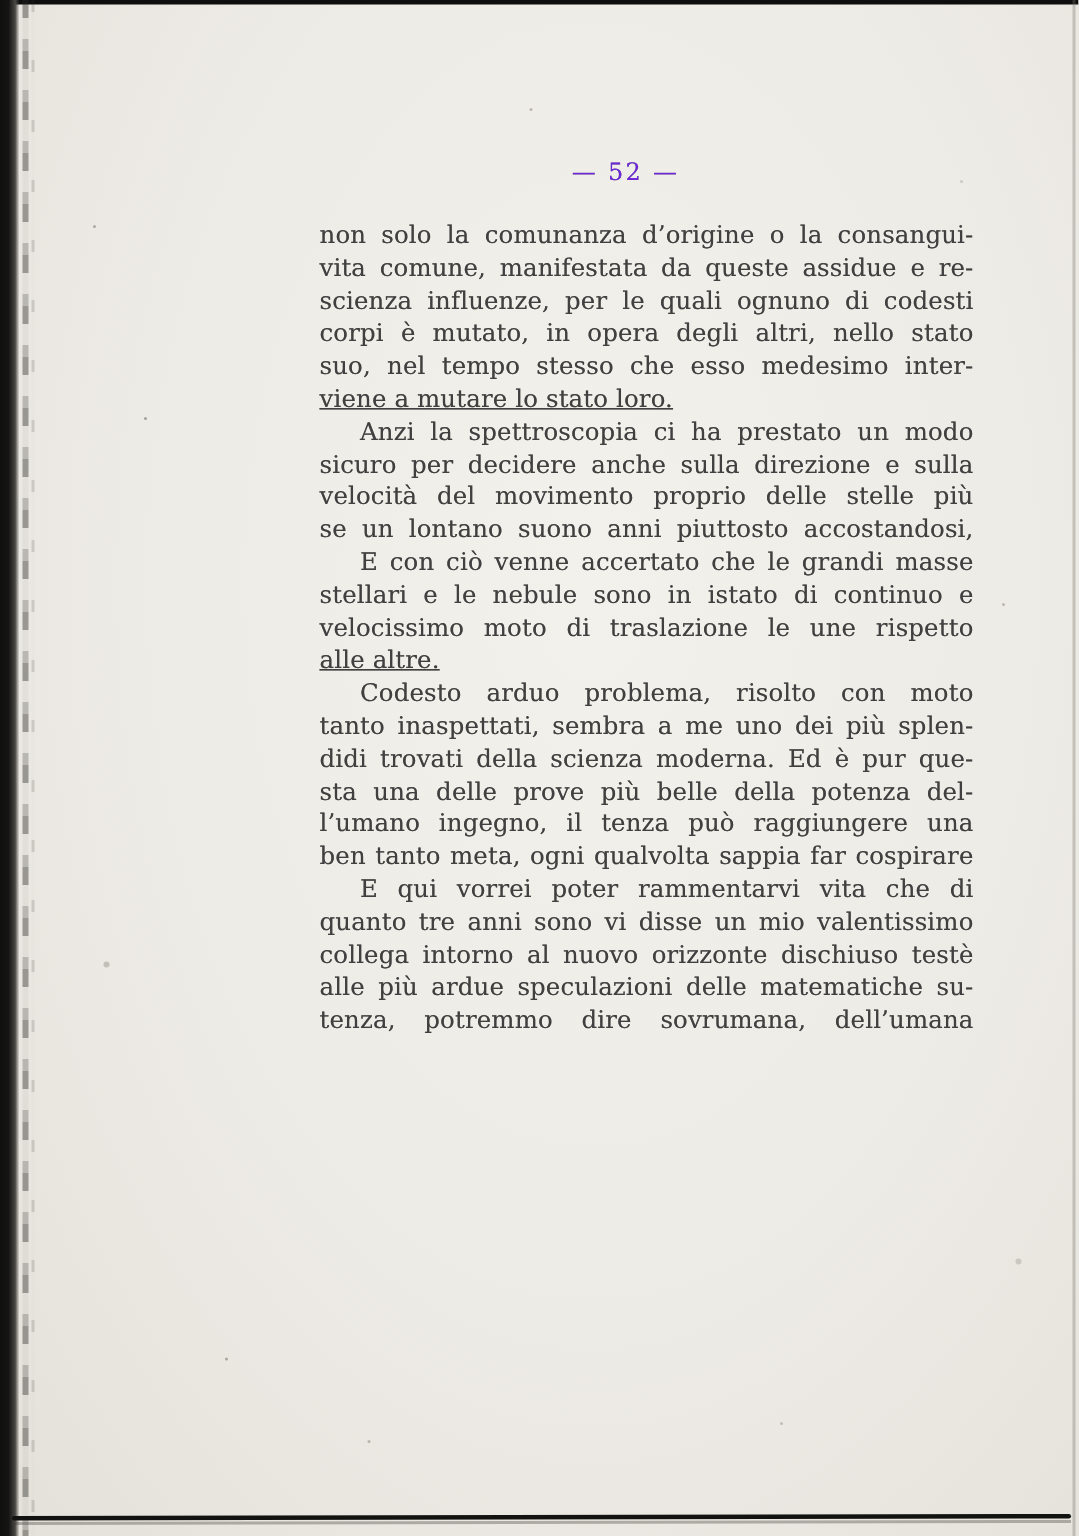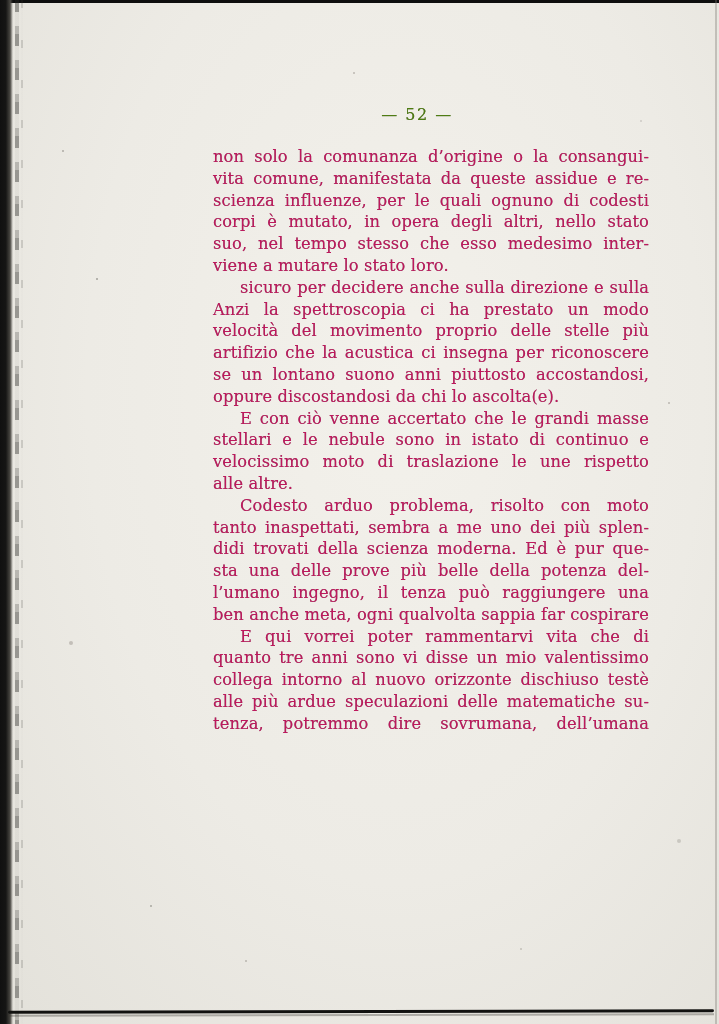--- a/index.html
+++ b/index.html
@@ -51,35 +51,35 @@
       668px 402px 0 0 rgba(110,106,98,.4),
       678px 840px 0 1px rgba(130,126,118,.3),
       245px 960px 0 0 rgba(110,106,98,.4),
       520px 948px 0 0 rgba(120,116,108,.35),
       62px 150px 0 0 rgba(100,96,88,.45),
       640px 120px 0 0 rgba(130,126,118,.3);
   }
   
   .page-number{
     position:absolute;left:199px;top:105px;width:436px;
-    text-align:center;font-size:16px;letter-spacing:1.5px;color:#4d7c0f;
+    text-align:center;font-size:16px;letter-spacing:1.5px;color:#6d28d9;
     text-shadow:0 0 .4px rgba(40,40,35,.55);
   }
   .text-block{
     position:absolute;left:213px;top:146px;width:436px;
-    color:#be185d;font-size:16.3px;line-height:21.8px;
+    color:#404040;font-size:16.3px;line-height:21.8px;
     text-shadow:0 0 .4px rgba(40,40,35,.5);
   }
   .para{margin:0;}
   .para .line{
     text-align:justify;
     text-align-last:justify;
     letter-spacing:.1px;
   }
-  .para .line.endline{text-align-last:left;}
+  .para .line.endline{text-align-last:left;text-decoration:underline;}
   .para.indent .line:first-child{text-indent:27px;}
 </style>
 </head>
 <body>
 
 <div class="page-surface"></div>
 
 <div class="edge-top"></div>
 <div class="edge-left"></div>
 <div class="edge-left-streak"></div>
@@ -94,40 +94,38 @@
 <div class="text-block">
     <div class="para">
       <div class="line">non solo la comunanza d’origine o la consangui-</div>
       <div class="line">vita comune, manifestata da queste assidue e re-</div>
       <div class="line">scienza influenze, per le quali ognuno di codesti</div>
       <div class="line">corpi è mutato, in opera degli altri, nello stato</div>
       <div class="line">suo, nel tempo stesso che esso medesimo inter-</div>
       <div class="line endline">viene a mutare lo stato loro.</div>
     </div>
     <div class="para indent">
+      <div class="line">Anzi la spettroscopia ci ha prestato un modo</div>
       <div class="line">sicuro per decidere anche sulla direzione e sulla</div>
-      <div class="line">Anzi la spettroscopia ci ha prestato un modo</div>
       <div class="line">velocità del movimento proprio delle stelle più</div>
-      <div class="line">artifizio che la acustica ci insegna per riconoscere</div>
       <div class="line">se un lontano suono anni piuttosto accostandosi,</div>
-      <div class="line endline">oppure discostandosi da chi lo ascolta(e).</div>
     </div>
     <div class="para indent">
       <div class="line">E con ciò venne accertato che le grandi masse</div>
       <div class="line">stellari e le nebule sono in istato di continuo e</div>
       <div class="line">velocissimo moto di traslazione le une rispetto</div>
       <div class="line endline">alle altre.</div>
     </div>
     <div class="para indent">
       <div class="line">Codesto arduo problema, risolto con moto</div>
       <div class="line">tanto inaspettati, sembra a me uno dei più splen-</div>
       <div class="line">didi trovati della scienza moderna. Ed è pur que-</div>
       <div class="line">sta una delle prove più belle della potenza del-</div>
       <div class="line">l’umano ingegno, il tenza può raggiungere una</div>
-      <div class="line">ben anche meta, ogni qualvolta sappia far cospirare</div>
+      <div class="line">ben tanto meta, ogni qualvolta sappia far cospirare</div>
     </div>
     <div class="para indent">
       <div class="line">E qui vorrei poter rammentarvi vita che di</div>
       <div class="line">quanto tre anni sono vi disse un mio valentissimo</div>
       <div class="line">collega intorno al nuovo orizzonte dischiuso testè</div>
       <div class="line">alle più ardue speculazioni delle matematiche su-</div>
       <div class="line">tenza, potremmo dire sovrumana, dell’umana</div>
     </div>
   </div>
 

